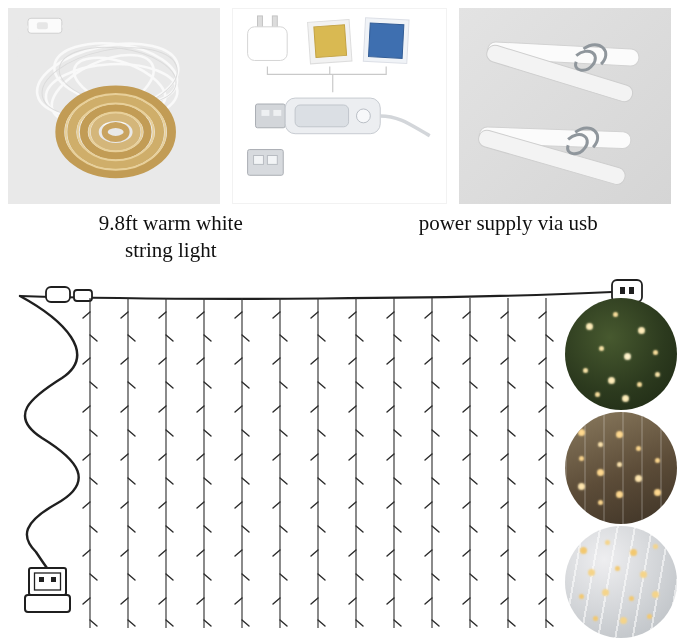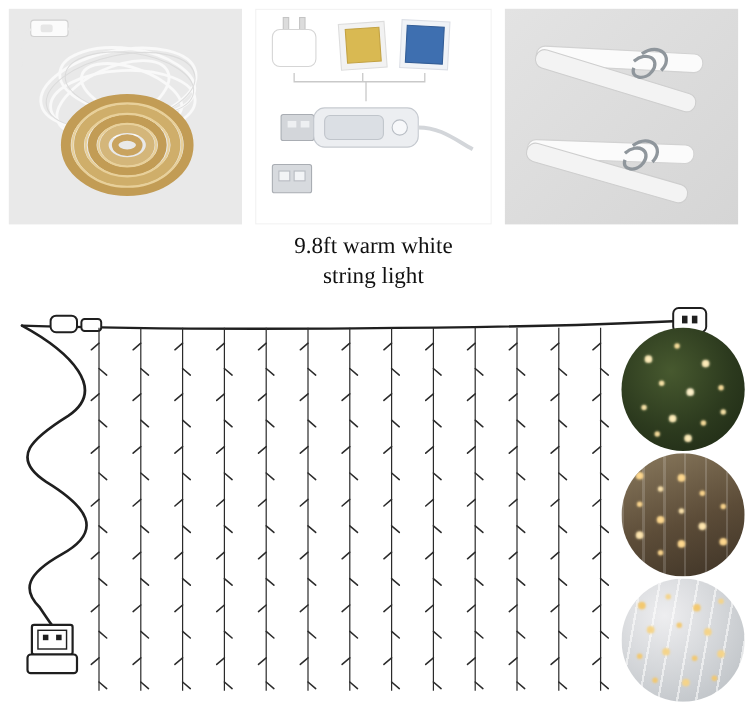--- a/index.html
+++ b/index.html
@@ -144,20 +144,21 @@
           <rect x="0" y="42" width="152" height="17" rx="8" fill="#f3f3f3" stroke="#cecece" transform="rotate(7 76 40)"></rect>
           <path d="M88,30 c10,-12 24,-6 18,6 c-5,10 -19,10 -17,0" fill="none" stroke="#8f969c" stroke-width="3"></path>
           <path d="M94,22 c14,-14 30,-2 20,12" fill="none" stroke="#8f969c" stroke-width="3"></path>
         </g>
       </svg>
     </div>
   </div>
 
   <div class="captions">
     <div class="cap"><span class="wrapnarrow">9.8ft warm white string light</span></div>
+    <div class="cap">power supply via usb</div>
   </div>
 
   <div class="diagram">
     <svg class="schematic" width="679" height="372" viewBox="0 0 679 372">
       <defs>
         <g id="ledstring">
           <line class="stringline" x1="0" y1="0" x2="0" y2="330"></line>
           <line class="tick" x1="0" y1="14" x2="-7" y2="20"></line>
           <line class="tick" x1="0" y1="37" x2="7" y2="43"></line>
           <line class="tick" x1="0" y1="60" x2="-7" y2="66"></line>

